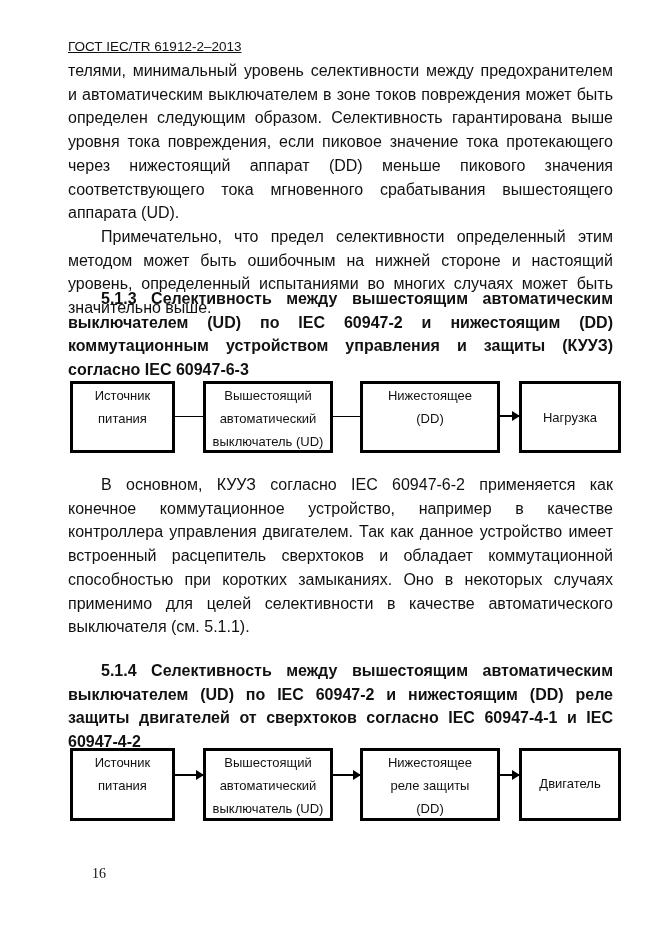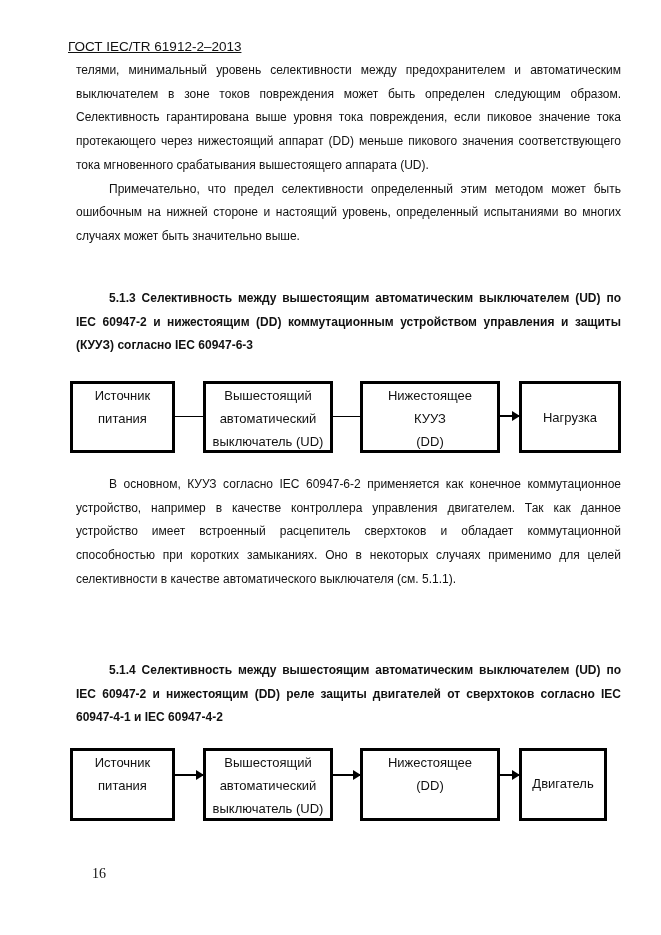--- a/index.html
+++ b/index.html
@@ -19,23 +19,23 @@
       position: absolute;
       left: 68px;
       top: 38px;
       font-size: 13.5px;
       line-height: 18px;
       white-space: nowrap;
       text-decoration: underline;
     }
     .block {
       position: absolute;
-      left: 76px;
+      left: 68px;
       width: 545px;
-      font-size: 12px;
+      font-size: 16px;
       line-height: 23.7px;
       text-align: justify;
       text-align-last: left;
     }
     .block p {
       margin: 0;
     }
     .indent {
       text-indent: 33px;
     }
@@ -120,21 +120,20 @@
 
   <div class="box" style="left:196px; top:0; width:130px; height:72px;">
     <span class="line">Вышестоящий</span>
     <span class="line">автоматический</span>
     <span class="line">выключатель (UD)</span>
   </div>
   <div class="connector" style="left:326px; top:35px; width:27px;"></div>
 
   <div class="box" style="left:353px; top:0; width:140px; height:72px;">
     <span class="line">Нижестоящее</span>
-    <span class="line">КУУЗ</span>
     <span class="line">(DD)</span>
   </div>
   <div class="arrow" style="left:493px; top:34px; width:19px;"></div>
 
   <div class="box centered" style="left:512px; top:0; width:102px; height:72px;">
     <span class="line">Нагрузка</span>
   </div>
 </div>
 
 <div class="block" style="top:473px;">
@@ -154,22 +153,23 @@
 
   <div class="box" style="left:196px; top:0; width:130px; height:73px;">
     <span class="line">Вышестоящий</span>
     <span class="line">автоматический</span>
     <span class="line">выключатель (UD)</span>
   </div>
   <div class="arrow" style="left:326px; top:26px; width:27px;"></div>
 
   <div class="box" style="left:353px; top:0; width:140px; height:73px;">
     <span class="line">Нижестоящее</span>
+    <span class="line">реле защиты</span>
     <span class="line">(DD)</span>
   </div>
   <div class="arrow" style="left:493px; top:26px; width:19px;"></div>
 
-  <div class="box" style="left:512px; top:0; width:88px; height:73px; padding-top:21px;">
+  <div class="box" style="left:512px; top:0; width:102px; height:73px; padding-top:21px;">
     <span class="line">Двигатель</span>
   </div>
 </div>
 
 <div class="page-number">16</div>
 
 </body></html>

